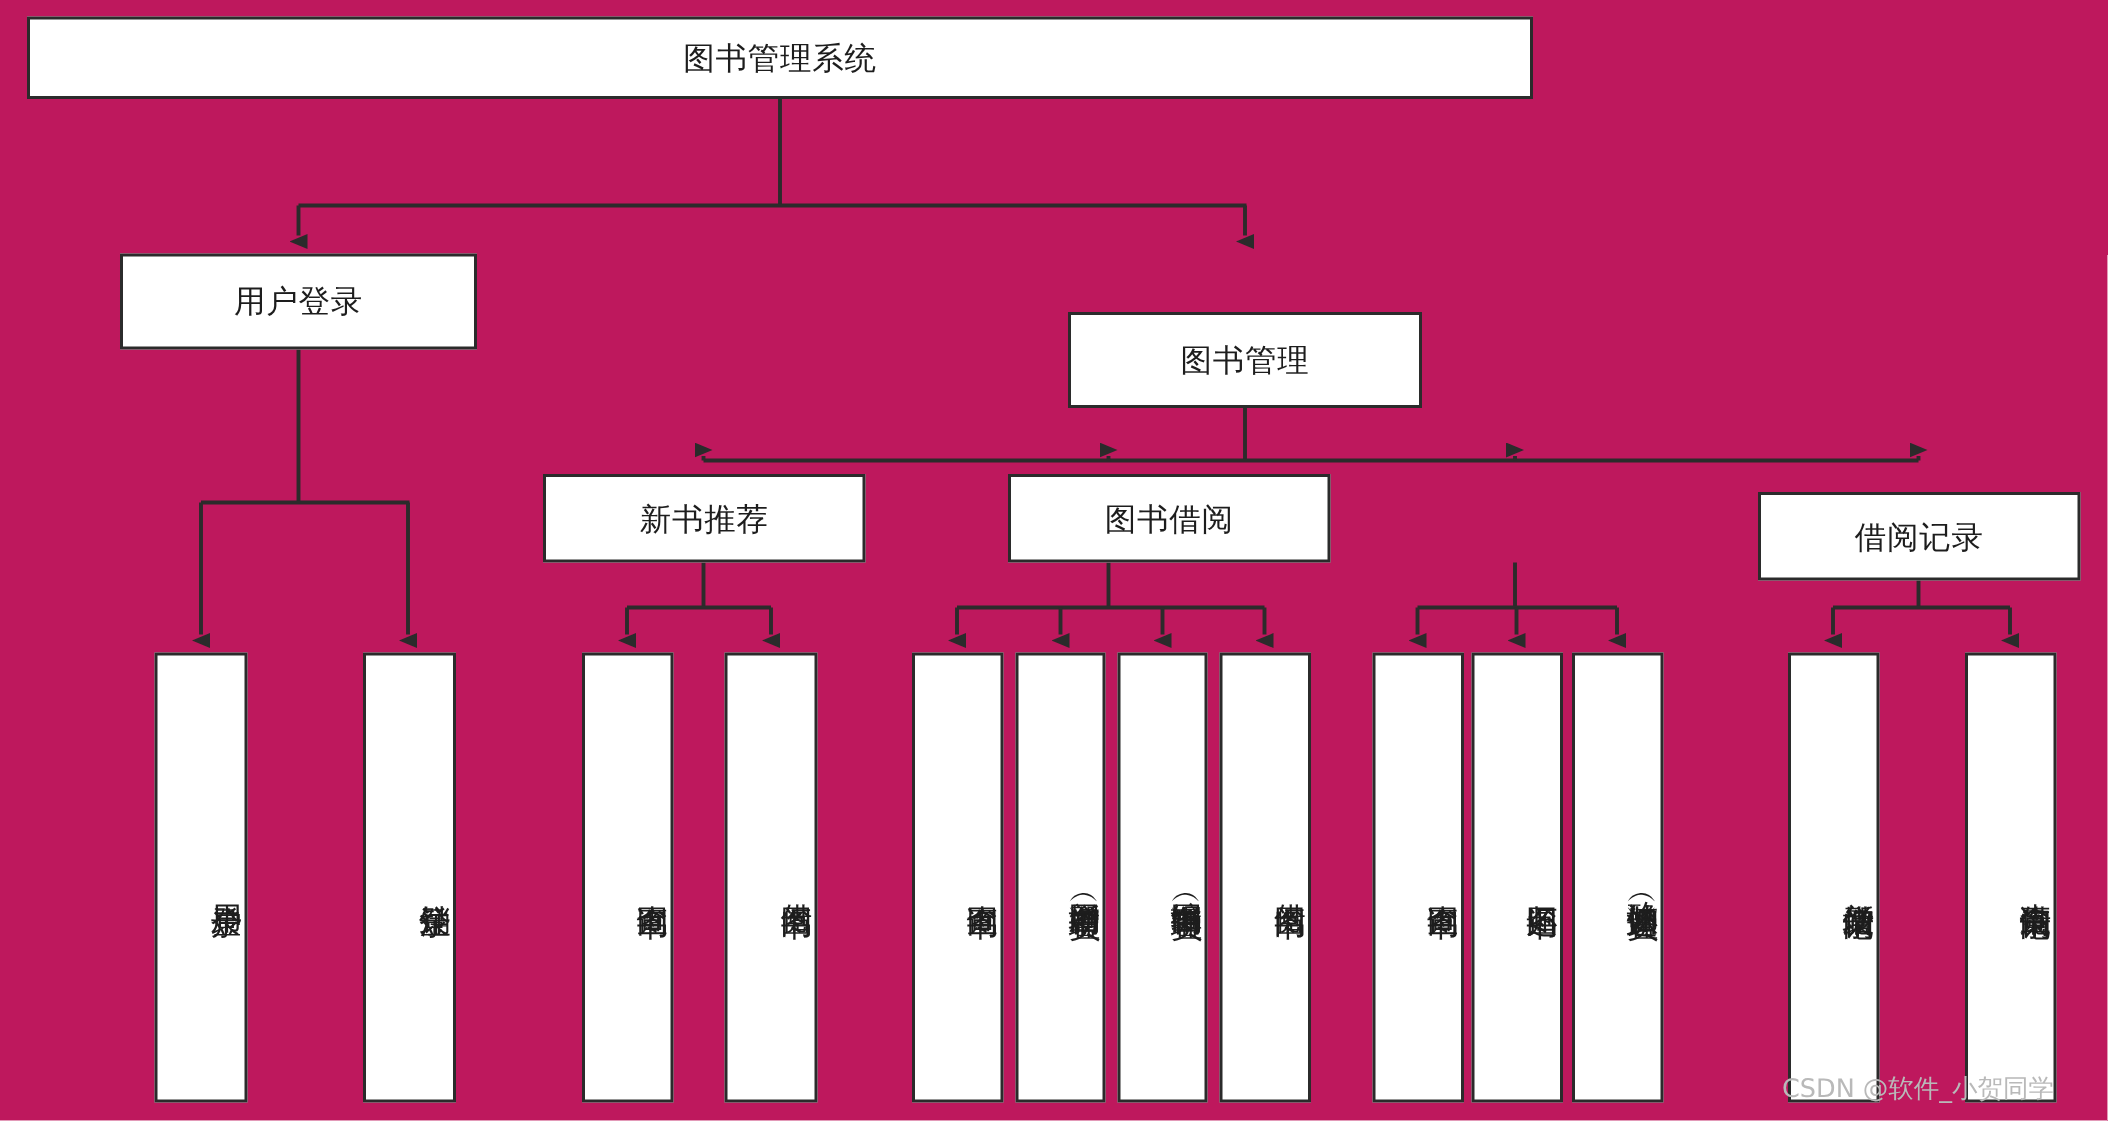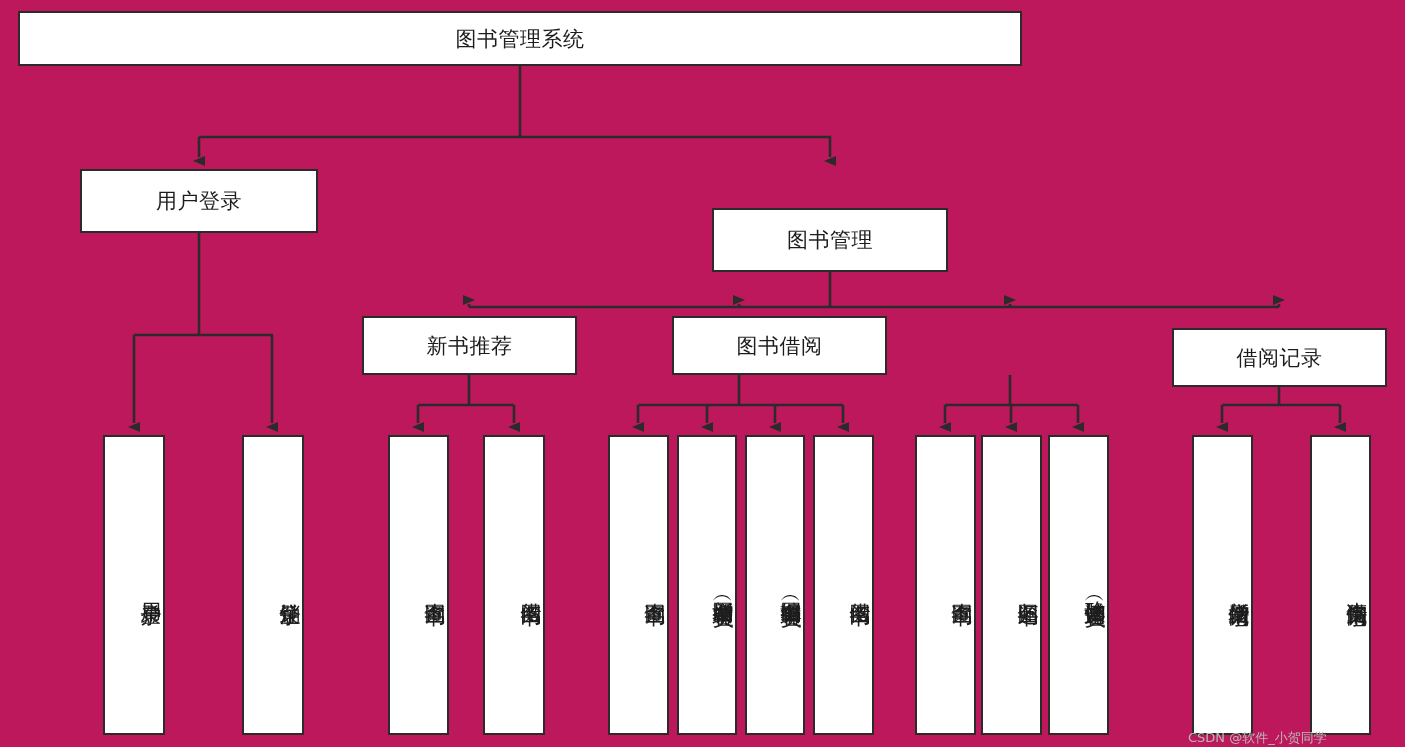--- a/index.html
+++ b/index.html
@@ -50,22 +50,22 @@
     padding-top: 6px;
   }
   .node.vert .vtxt {
     writing-mode: vertical-rl;
     text-orientation: upright;
     white-space: nowrap;
   }
   #watermark {
     position: absolute;
     left: 1188px;
-    top: 729px;
-    font-size: 13px;
+    top: 714px;
+    font-size: 17px;
     color: #b9b9b9;
     white-space: nowrap;
     z-index: 3;
     font-family: "DejaVu Sans", "Liberation Sans", sans-serif;
   }
 </style>
 </head>
 <body>
 
 <div id="canvas">

